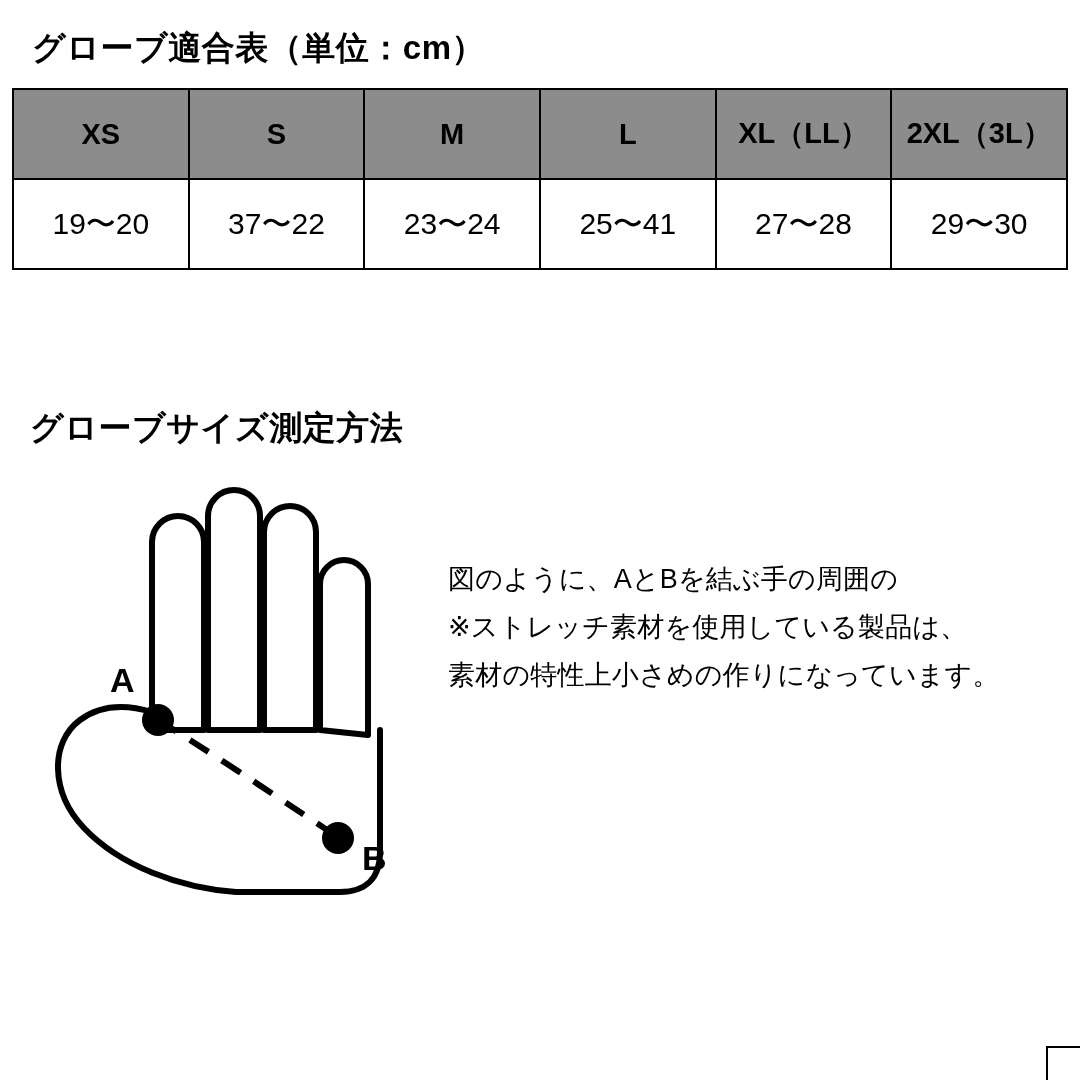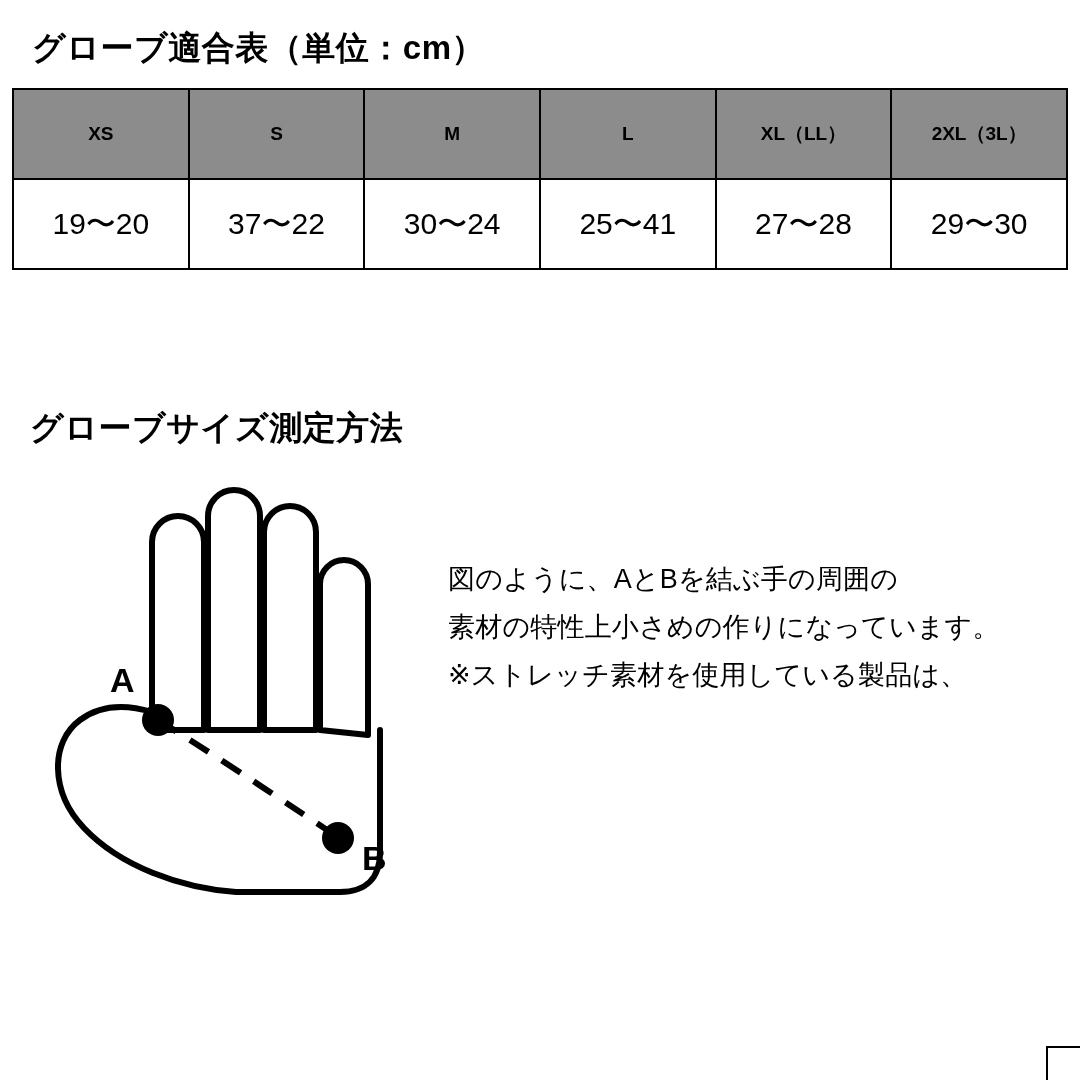--- a/index.html
+++ b/index.html
@@ -38,21 +38,21 @@
     left: 12px;
     top: 88px;
     width: 1056px;
     border-collapse: collapse;
     table-layout: fixed;
   }
   table.size-table th,
   table.size-table td {
     border: 2px solid #000000;
     text-align: center;
-    font-size: 19px;
+    font-size: 29px;
     font-weight: bold;
     height: 88px;
     padding: 0;
   }
   table.size-table th {
     background: #8c8c8c;
     color: #000000;
   }
   table.size-table td {
     background: #ffffff;
@@ -145,21 +145,21 @@
         <th>M</th>
         <th>L</th>
         <th>XL（LL）</th>
         <th>2XL（3L）</th>
       </tr>
     </thead>
     <tbody>
       <tr>
         <td>19〜20</td>
         <td>37〜22</td>
-        <td>30〜24</td>
+        <td>23〜24</td>
         <td>25〜41</td>
         <td>27〜28</td>
         <td>29〜30</td>
       </tr>
     </tbody>
   </table>
 
   <div class="method-title">グローブサイズ測定方法</div>
 
   <div class="hand-figure">
@@ -188,19 +188,19 @@
       <circle cx="118" cy="240" r="16" fill="#000000"></circle>
       <text x="70" y="212" class="label-A" font-family="Liberation Sans, sans-serif" font-size="36" font-weight="bold" fill="#000000">A</text>
 
       <circle cx="298" cy="358" r="16" fill="#000000"></circle>
       <text x="322" y="390" class="label-B" font-family="Liberation Sans, sans-serif" font-size="36" font-weight="bold" fill="#000000">B</text>
     </svg>
   </div>
 
   <div class="method-text">
     <p>図のように、AとBを結ぶ手の周囲の</p>
+    <p>※ストレッチ素材を使用している製品は、</p>
     <p>素材の特性上小さめの作りになっています。</p>
-    <p>※ストレッチ素材を使用している製品は、</p>
   </div>
 
 
   <div class="corner-mark"></div>
 </div>
 
 </body></html>

